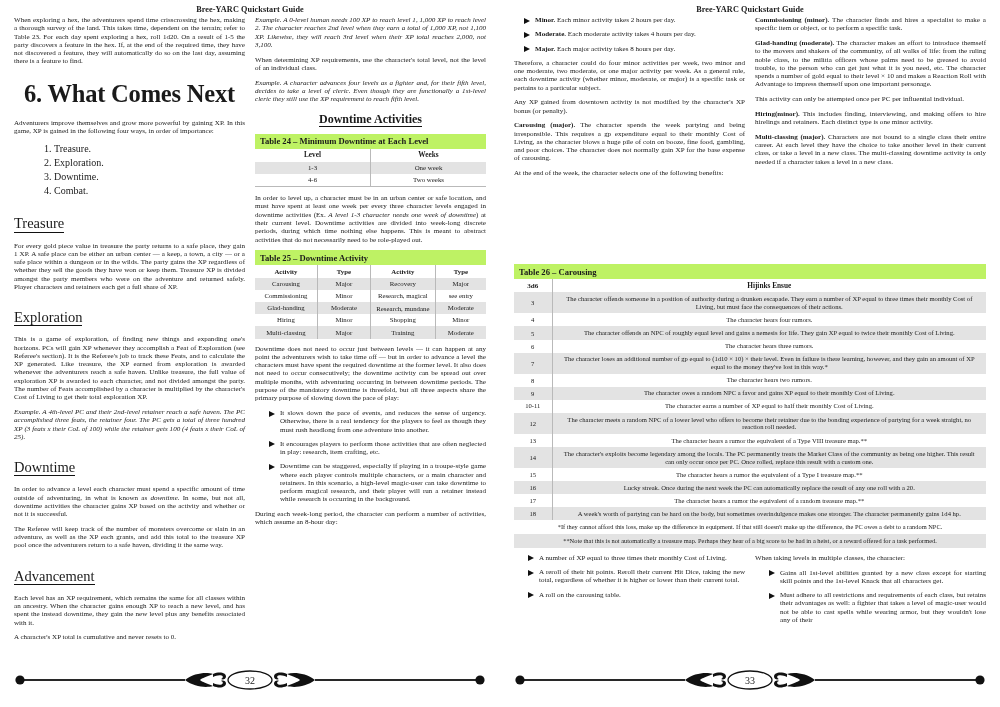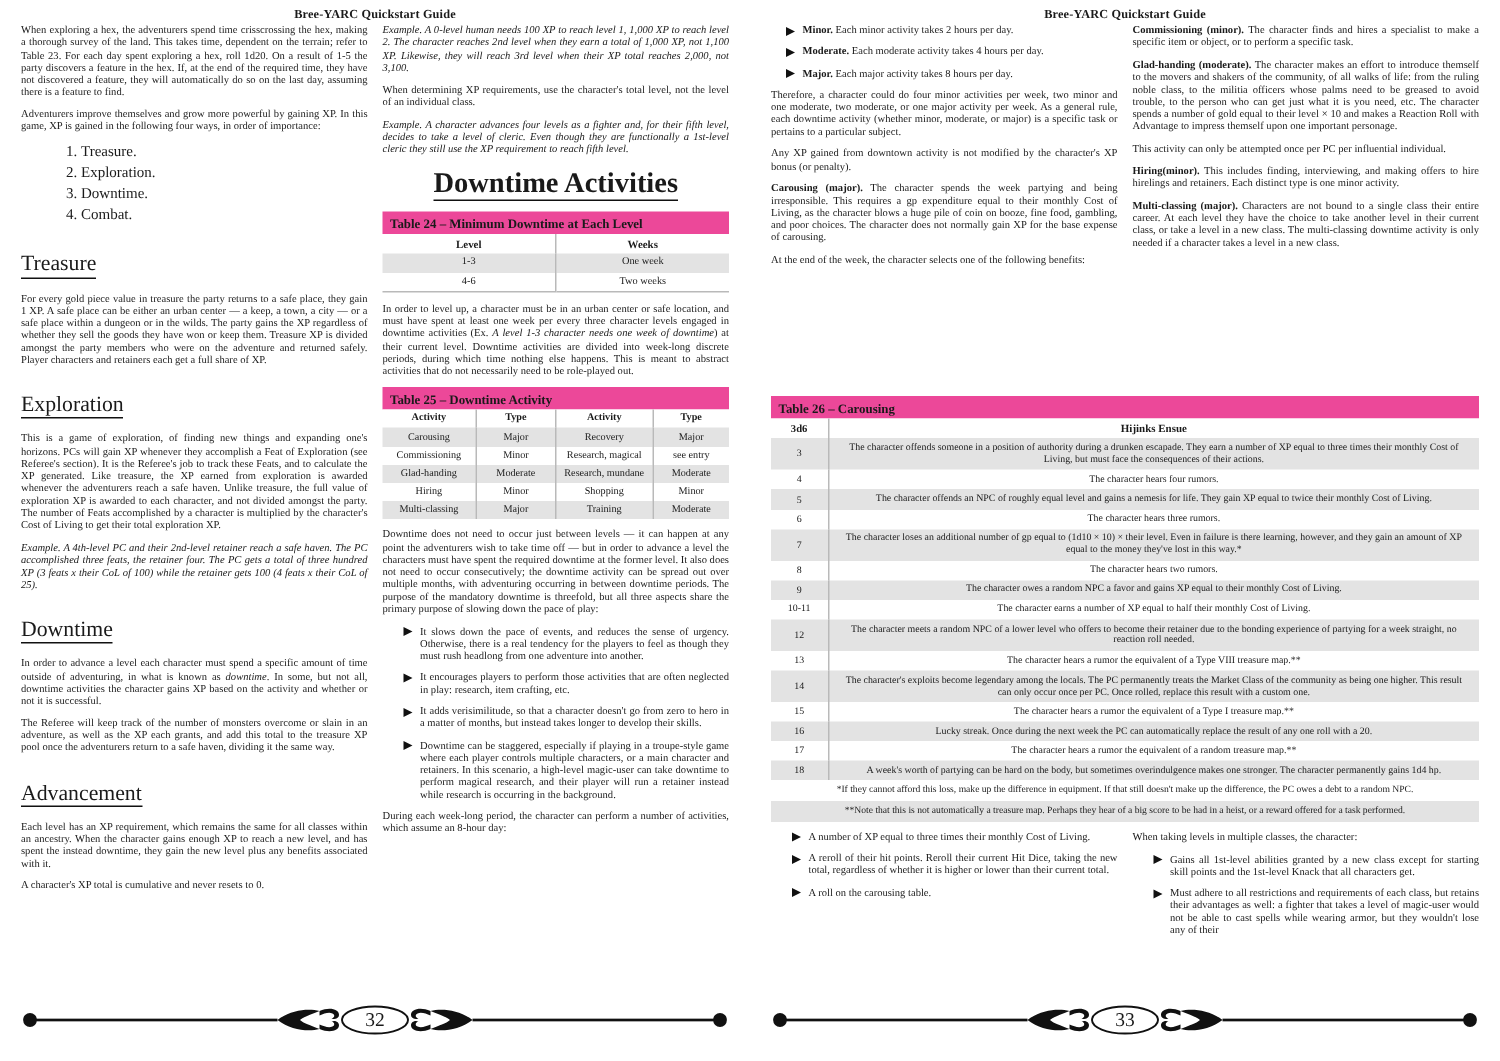--- a/index.html
+++ b/index.html
@@ -48,21 +48,21 @@
     font-size: 14.5px;
     font-weight: normal;
     margin: 9px 0 5px 0;
     display: inline-block;
     border-bottom: 1.1px solid #111;
     padding-bottom: 0px;
     line-height: 1.12;
   }
   .secthold { margin: 9px 0 4px 0; }
   h2.sect-c {
-    font-size: 19px;
+    font-size: 12px;
     font-weight: bold;
     text-align: center;
     margin: 10px 0 7px 0;
     line-height: 1.1;
   }
   h2.sect-c span {
     border-bottom: 1.3px solid #111;
     padding-bottom: 0px;
   }
 
@@ -77,21 +77,21 @@
     width: 0; height: 0;
     border-left: 6.2px solid #111;
     border-top: 3.6px solid transparent;
     border-bottom: 3.6px solid transparent;
   }
 
   
   table { border-collapse: collapse; width: 100%; font-size: 6.9px; margin-bottom: 6px; }
   caption {
     caption-side: top;
-    background: #ec4899;
+    background: #bef264;
     font-weight: bold;
     font-size: 8.6px;
     text-align: left;
     padding: 2.5px 4px 2.5px 5px;
   }
   th {
     font-weight: bold;
     font-size: 7.3px;
     padding: 2.2px 2px;
     text-align: center;
@@ -118,38 +118,39 @@
     left: 14px; right: 14px;
     height: 22px;
   }
   .orn { position: relative; width: 100%; height: 22px; }
   .orn svg { display: block; width: 100%; height: 22px; }
   .pgnum {
     position: absolute;
     top: 0; height: 22px;
     width: 30px;
     display: flex; align-items: center; justify-content: center;
-    font-size: 13px;
+    font-size: 10px;
     font-family: "Liberation Serif", serif;
   }
 </style>
 </head>
 <body>
 
 <div class="spread">
 
   <div class="page">
     <div class="page-inner">
       <div class="running-head">Bree-YARC Quickstart Guide</div>
 
       <div class="cols">
 
         <div class="col">
           <p>When exploring a hex, the adventurers spend time crisscrossing the hex, making a thorough survey of the land. This takes time, dependent on the terrain; refer to Table 23. For each day spent exploring a hex, roll 1d20. On a result of 1-5 the party discovers a feature in the hex. If, at the end of the required time, they have not discovered a feature, they will automatically do so on the last day, assuming there is a feature to find.</p>
 
+          <h1 class="chapter">6. What Comes Next</h1>
 
           <p>Adventurers improve themselves and grow more powerful by gaining XP. In this game, XP is gained in the following four ways, in order of importance:</p>
 
           <ol class="numlist">
             <li>Treasure.</li>
             <li>Exploration.</li>
             <li>Downtime.</li>
             <li>Combat.</li>
           </ol>
 
@@ -240,21 +241,20 @@
                 <td class="vline">Training</td>
                 <td class="vline">Moderate</td>
               </tr>
             </tbody>
           </table>
 
           <p>Downtime does not need to occur just between levels — it can happen at any point the adventurers wish to take time off — but in order to advance a level the characters must have spent the required downtime at the former level. It also does not need to occur consecutively; the downtime activity can be spread out over multiple months, with adventuring occurring in between downtime periods. The purpose of the mandatory downtime is threefold, but all three aspects share the primary purpose of slowing down the pace of play:</p>
 
           <p class="bl">It slows down the pace of events, and reduces the sense of urgency. Otherwise, there is a real tendency for the players to feel as though they must rush headlong from one adventure into another.</p>
           <p class="bl">It encourages players to perform those activities that are often neglected in play: research, item crafting, etc.</p>
-          <p class="bl">It adds verisimilitude, so that a character doesn't go from zero to hero in a matter of months, but instead takes longer to develop their skills.</p>
           <p class="bl">Downtime can be staggered, especially if playing in a troupe-style game where each player controls multiple characters, or a main character and retainers. In this scenario, a high-level magic-user can take downtime to perform magical research, and their player will run a retainer instead while research is occurring in the background.</p>
 
           <p>During each week-long period, the character can perform a number of activities, which assume an 8-hour day:</p>
         </div>
       </div>
 
       <div class="footer">
         <div class="orn">
           <svg viewBox="0 0 472 22" preserveAspectRatio="none">
             <circle cx="6" cy="11" r="4.6" fill="#111"></circle>

